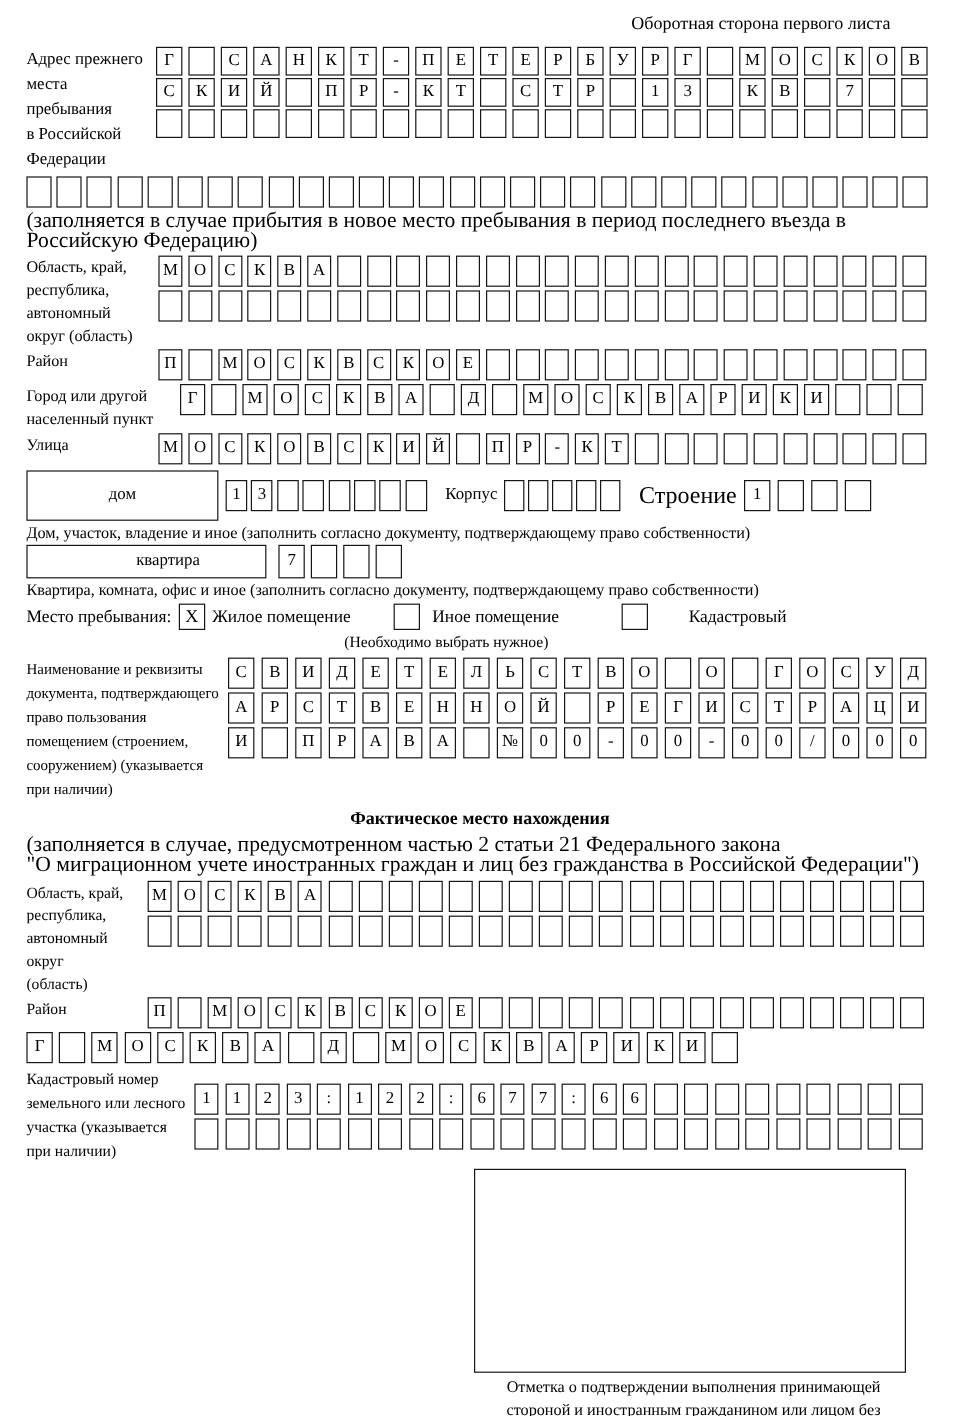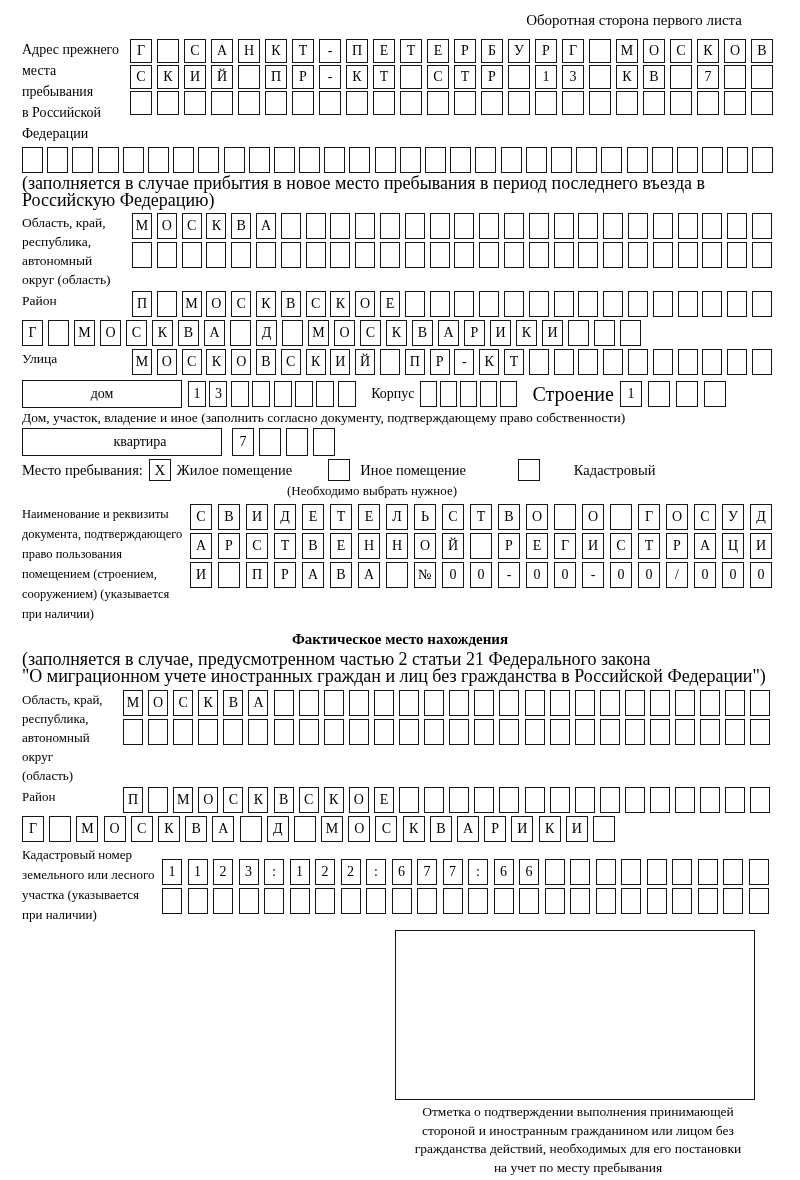--- a/index.html
+++ b/index.html
@@ -34,21 +34,21 @@
   .cr-flat { --cw:22px; --cg:5px;   --ch:28px; }
   .cr-doc  { --cw:22px; --cg:6px;   --ch:26px; }
   .cr-s3   { --cw:20px; --cg:5.1px; --ch:26px; }
   .cr-town2{ --cw:22px; --cg:5.2px; --ch:26px; }
   .cr-cad  { --cw:20px; --cg:5.5px; --ch:26px; }
 
   .note-c { font-size:18px; line-height:17px; white-space:pre-line; }
   .sec-title { text-align:center; font-weight:bold; font-size:15px; line-height:19px; }
   .boxlabel { border:1.5px solid #161616; display:flex; align-items:center; justify-content:center;
               font-size:14px; flex:none; background:#fff; }
-  .dom-box { width:160px; height:28px; }
+  .dom-box { width:160px; height:42px; }
   .kv-box { width:200px; height:28px;padding-left:36px; }
   .chk { flex:none; width:22px; height:22px; border:1.6px solid #161616; display:flex;
          align-items:center; justify-content:center; font-size:15px; background:#fff; }
   .stayrow { display:flex; align-items:center; font-size:14.5px; }
   .stamp-box { width:360px; height:170px; border:1.6px solid #161616; margin-left:373px; background:#fff; }
   .stamp-note { width:400px; margin-left:356px; text-align:center; font-size:13.5px;
                 line-height:18.5px; white-space:pre-line; margin-top:3px; }
   .mt2{margin-top:2px}.mt3{margin-top:3px}.mt4{margin-top:4px}.mt5{margin-top:5px}.mt6{margin-top:6px}
   .off14{margin-top:14px}
   .gap6{width:6px;flex:none}.gap10{width:10px;flex:none}.gap12{width:12px;flex:none}
@@ -273,20 +273,22 @@
         <span class="cell"></span>
         <span class="cell"></span>
         <span class="cell"></span>
         <span class="cell"></span>
         <span class="cell"></span>
         <span class="cell"></span>
       </div>
   </div>
 
   <div class="frow mt3">
+    <div class="flabel w128">Город или другой
+населенный пункт</div>
     <div class="cellrow cr-town1">
         <span class="cell">Г</span>
         <span class="cell"></span>
         <span class="cell">М</span>
         <span class="cell">О</span>
         <span class="cell">С</span>
         <span class="cell">К</span>
         <span class="cell">В</span>
         <span class="cell">А</span>
         <span class="cell"></span>
@@ -378,20 +380,21 @@
   <div class="frow mt2" style="align-items:center">
     <div class="boxlabel kv-box">квартира</div>
     <div class="gap10"></div>
     <div class="cellrow cr-flat">
         <span class="cell">7</span>
         <span class="cell"></span>
         <span class="cell"></span>
         <span class="cell"></span>
       </div>
   </div>
+  <div class="mt2" style="font-size:13.5px">Квартира, комната, офис и иное (заполнить согласно документу, подтверждающему право собственности)</div>
 
   <div class="stayrow mt3">
     <span>Место пребывания:</span>
     <span class="gap6"></span>
     <span class="chk">X</span>
     <span class="gap6"></span>
     <span>Жилое помещение</span>
     <span style="width:36px;flex:none"></span>
     <span class="chk"></span>
     <span class="gap10"></span>

